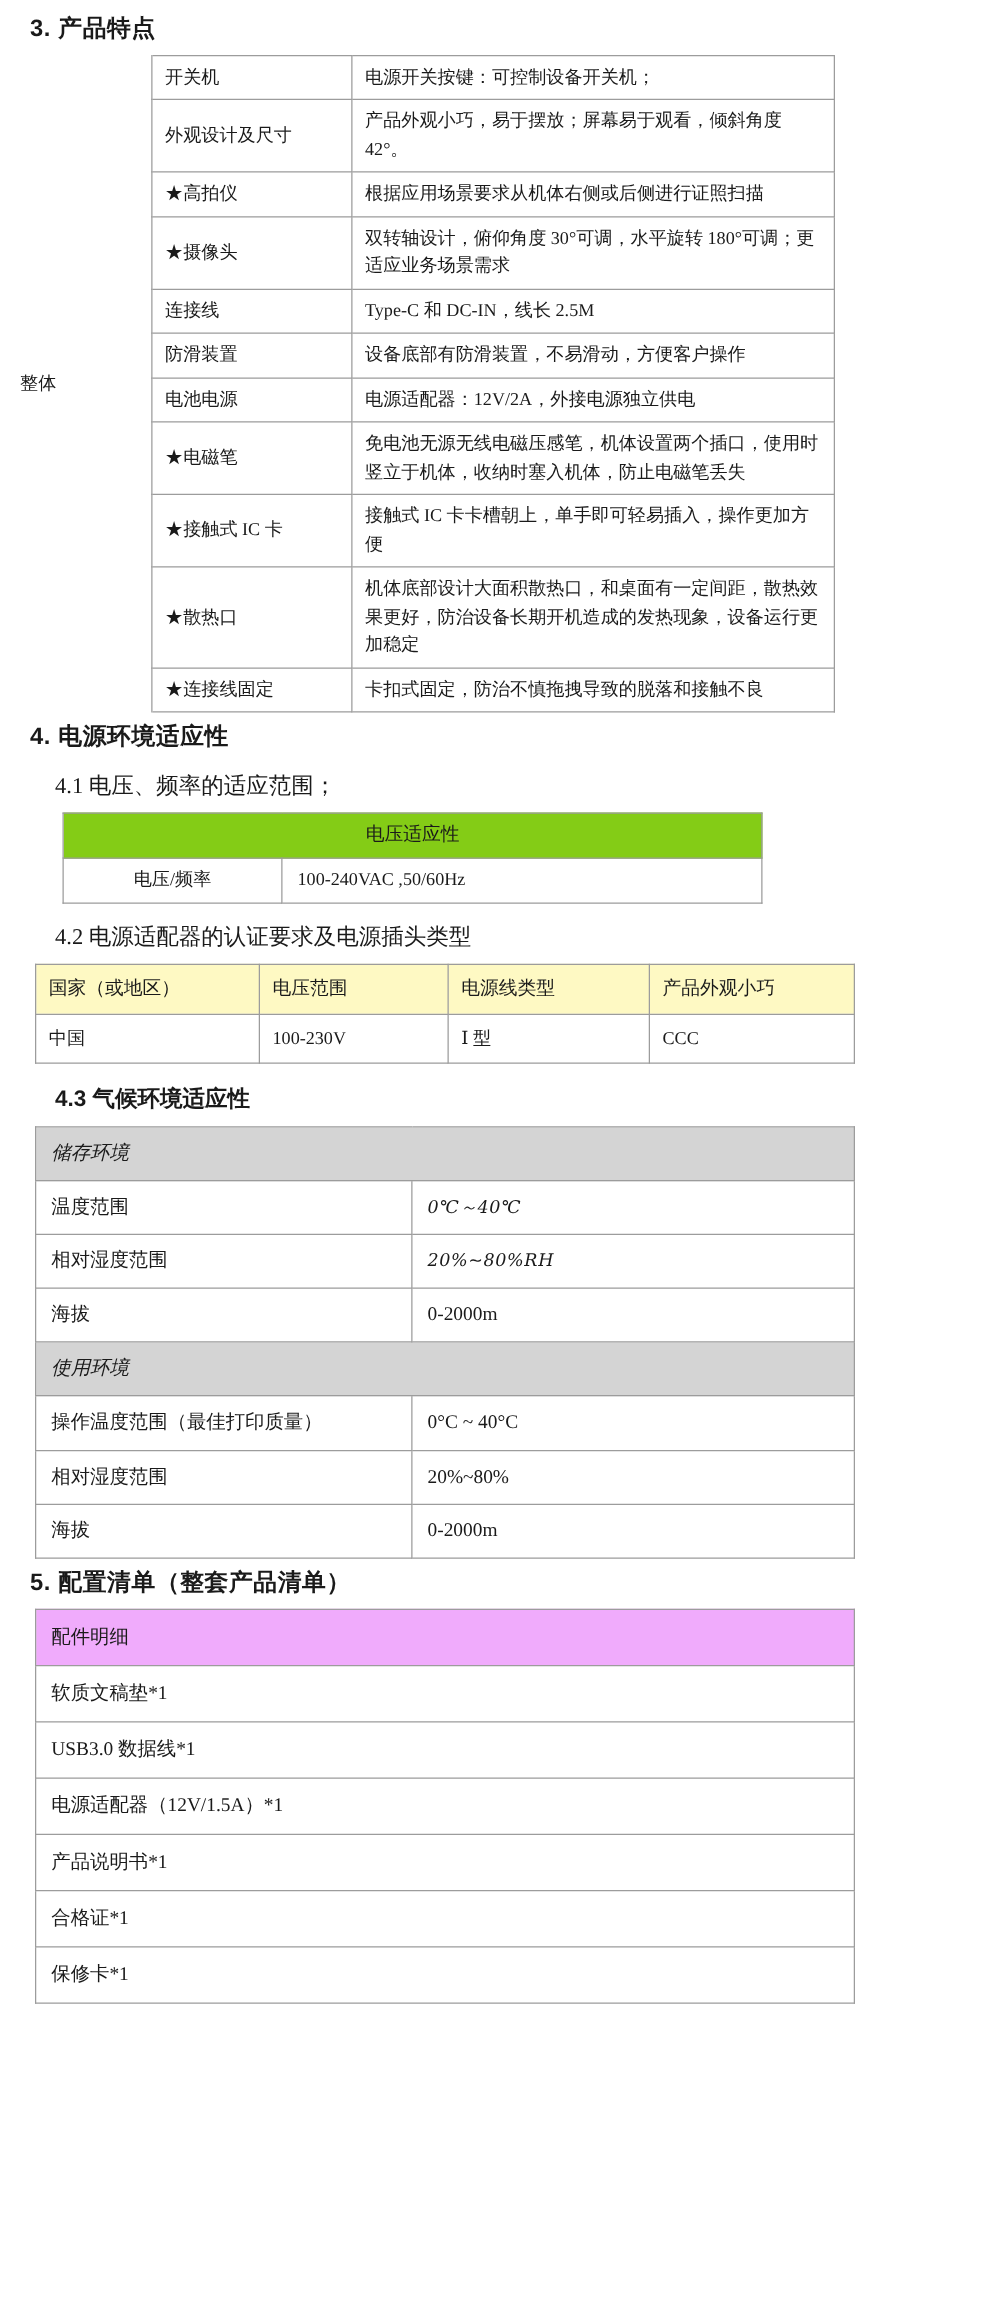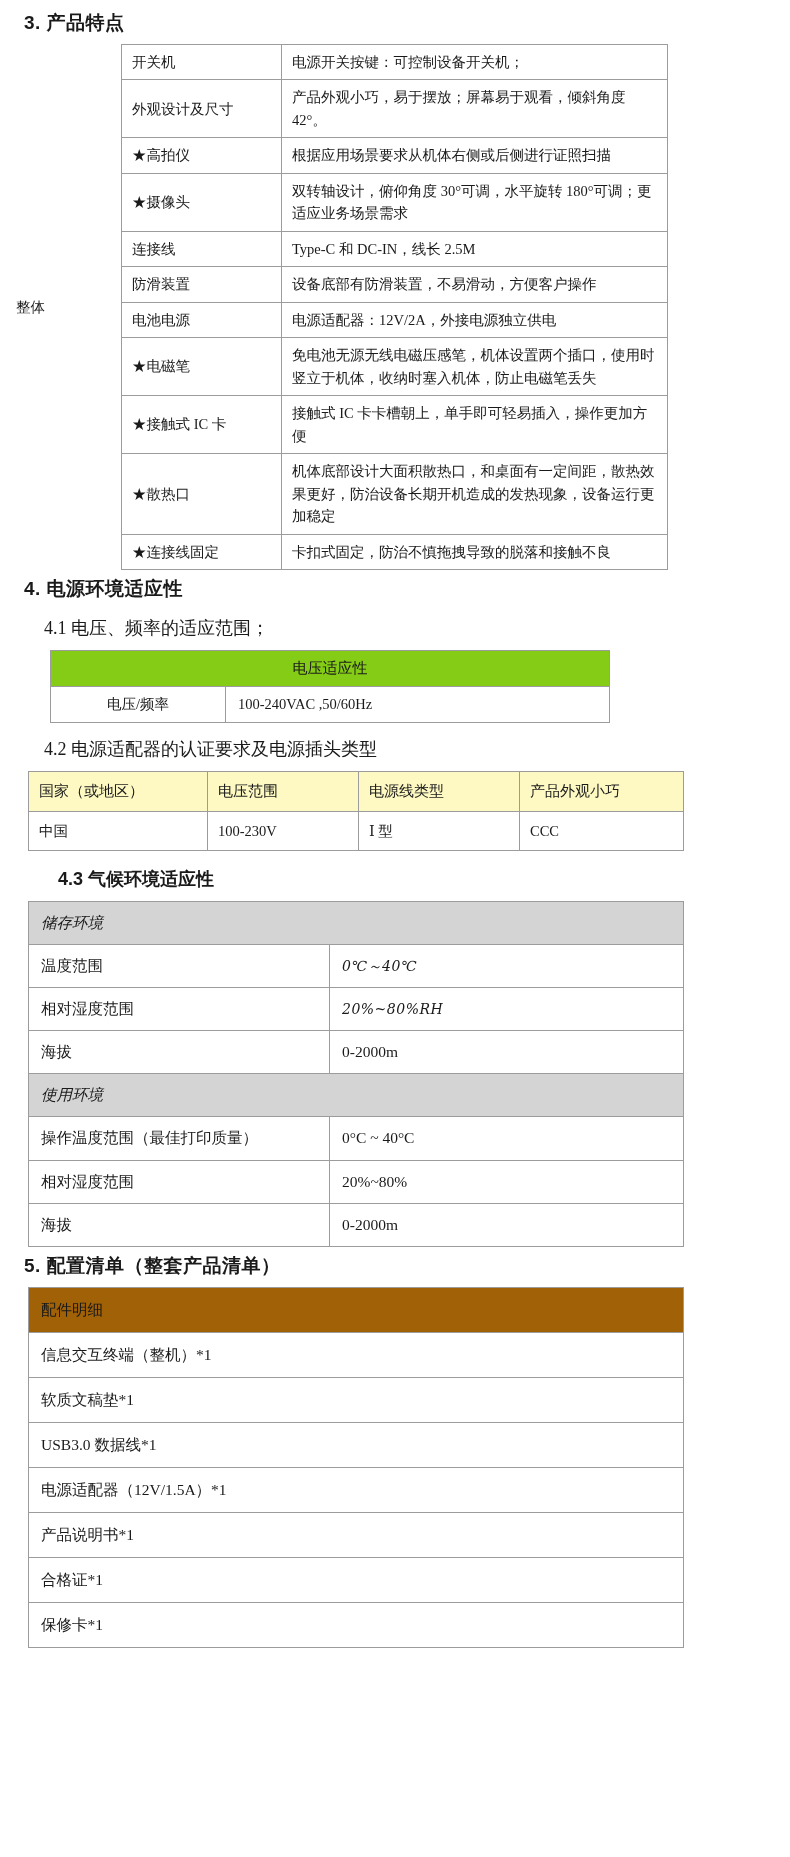--- a/index.html
+++ b/index.html
@@ -29,21 +29,21 @@
   h3.sub-title {
     font-family: "Liberation Serif", "DejaVu Serif", serif;
     font-size: 18px;
     font-weight: normal;
     margin: 14px 0 10px 30px;
   }
   h3.sub-title-bold {
     font-family: "Liberation Sans", "DejaVu Sans", sans-serif;
     font-size: 18px;
     font-weight: bold;
-    margin: 16px 0 10px 44px;
+    margin: 16px 0 10px 30px;
   }
   table {
     border-collapse: collapse;
     font-size: 14.5px;
     line-height: 1.55;
   }
   td, th {
     border: 1px solid #9c9c9c;
     padding: 6px 9px;
     vertical-align: middle;
@@ -137,21 +137,21 @@
   
   .parts-table {
     width: 656px;
     margin-left: 14px;
   }
   .parts-table td {
     padding: 10px 12px;
     font-size: 15.5px;
   }
   .parts-table .hdr td {
-    background: #a16207;
+    background: #f0abfc;
   }
   .mono {
     font-family: "Liberation Serif", "DejaVu Serif", serif;
   }
 </style>
 </head>
 <body>
 
 <div class="page">
 
@@ -282,23 +282,20 @@
   </table>
 
   <h2 class="section-title">5. 配置清单（整套产品清单）</h2>
 
   <table class="parts-table">
     <tbody>
       <tr class="hdr">
         <td>配件明细</td>
       </tr>
       <tr>
-        <td>信息交互终端（整机）*1</td>
-      </tr>
-      <tr>
         <td>软质文稿垫*1</td>
       </tr>
       <tr>
         <td class="mono">USB3.0 数据线*1</td>
       </tr>
       <tr>
         <td>电源适配器（12V/1.5A）*1</td>
       </tr>
       <tr>
         <td>产品说明书*1</td>

